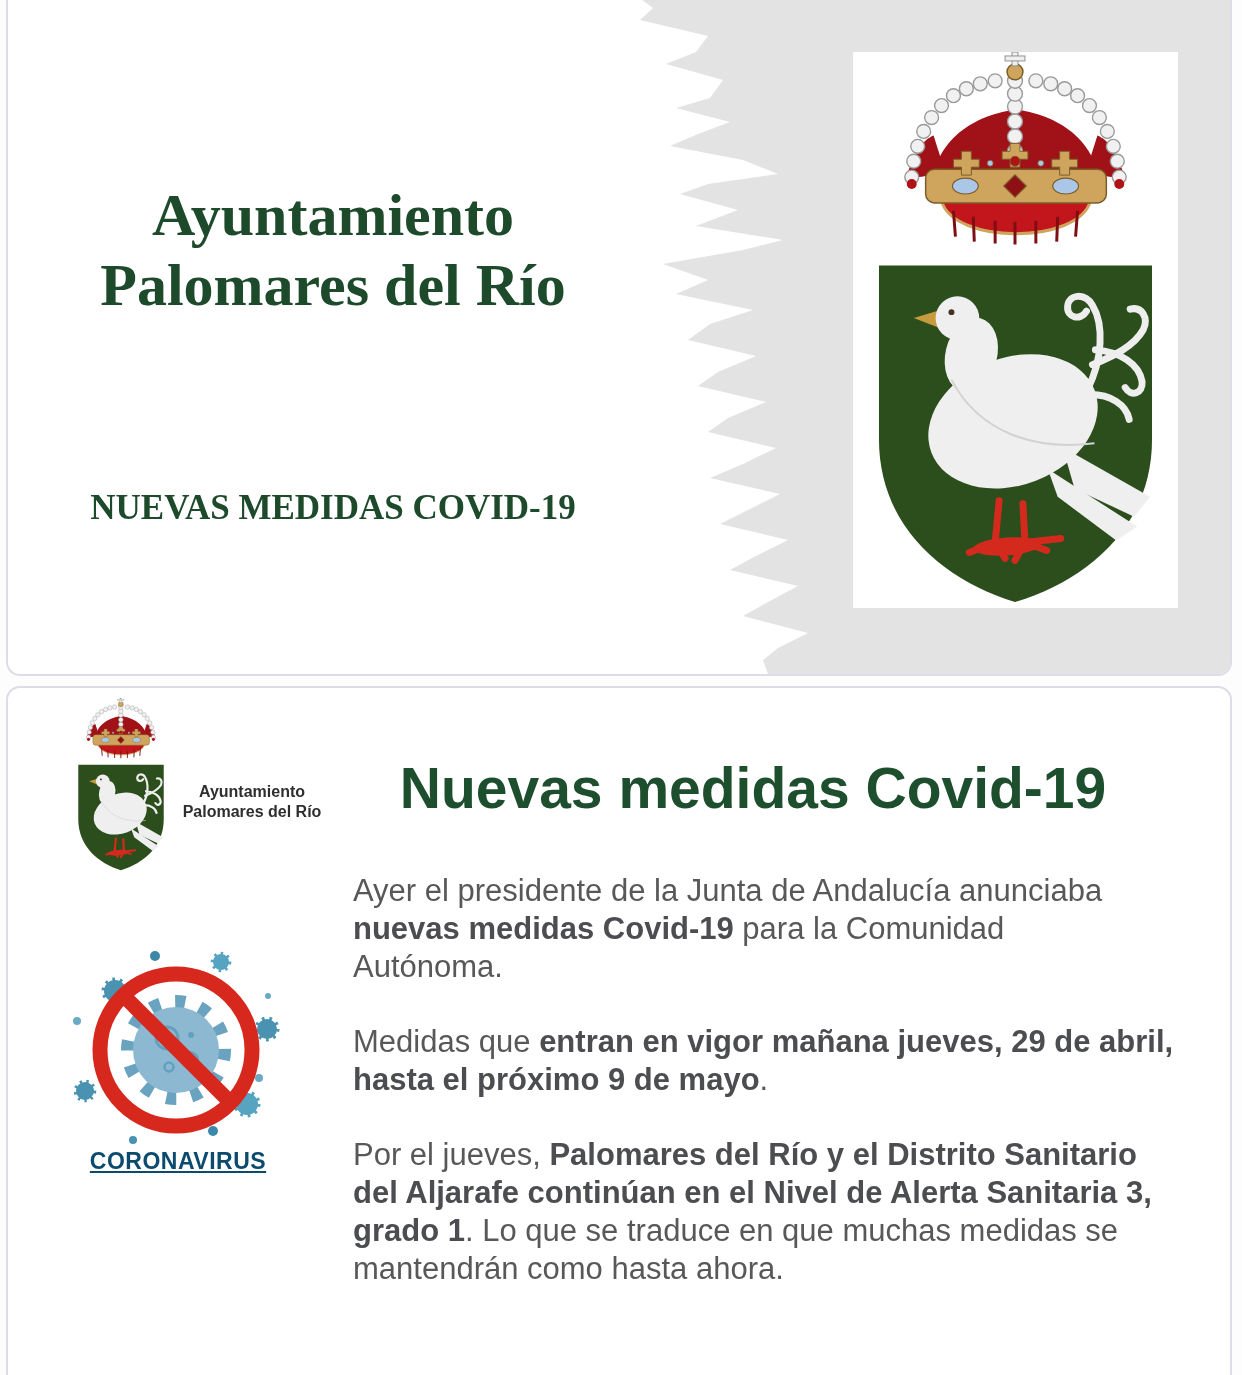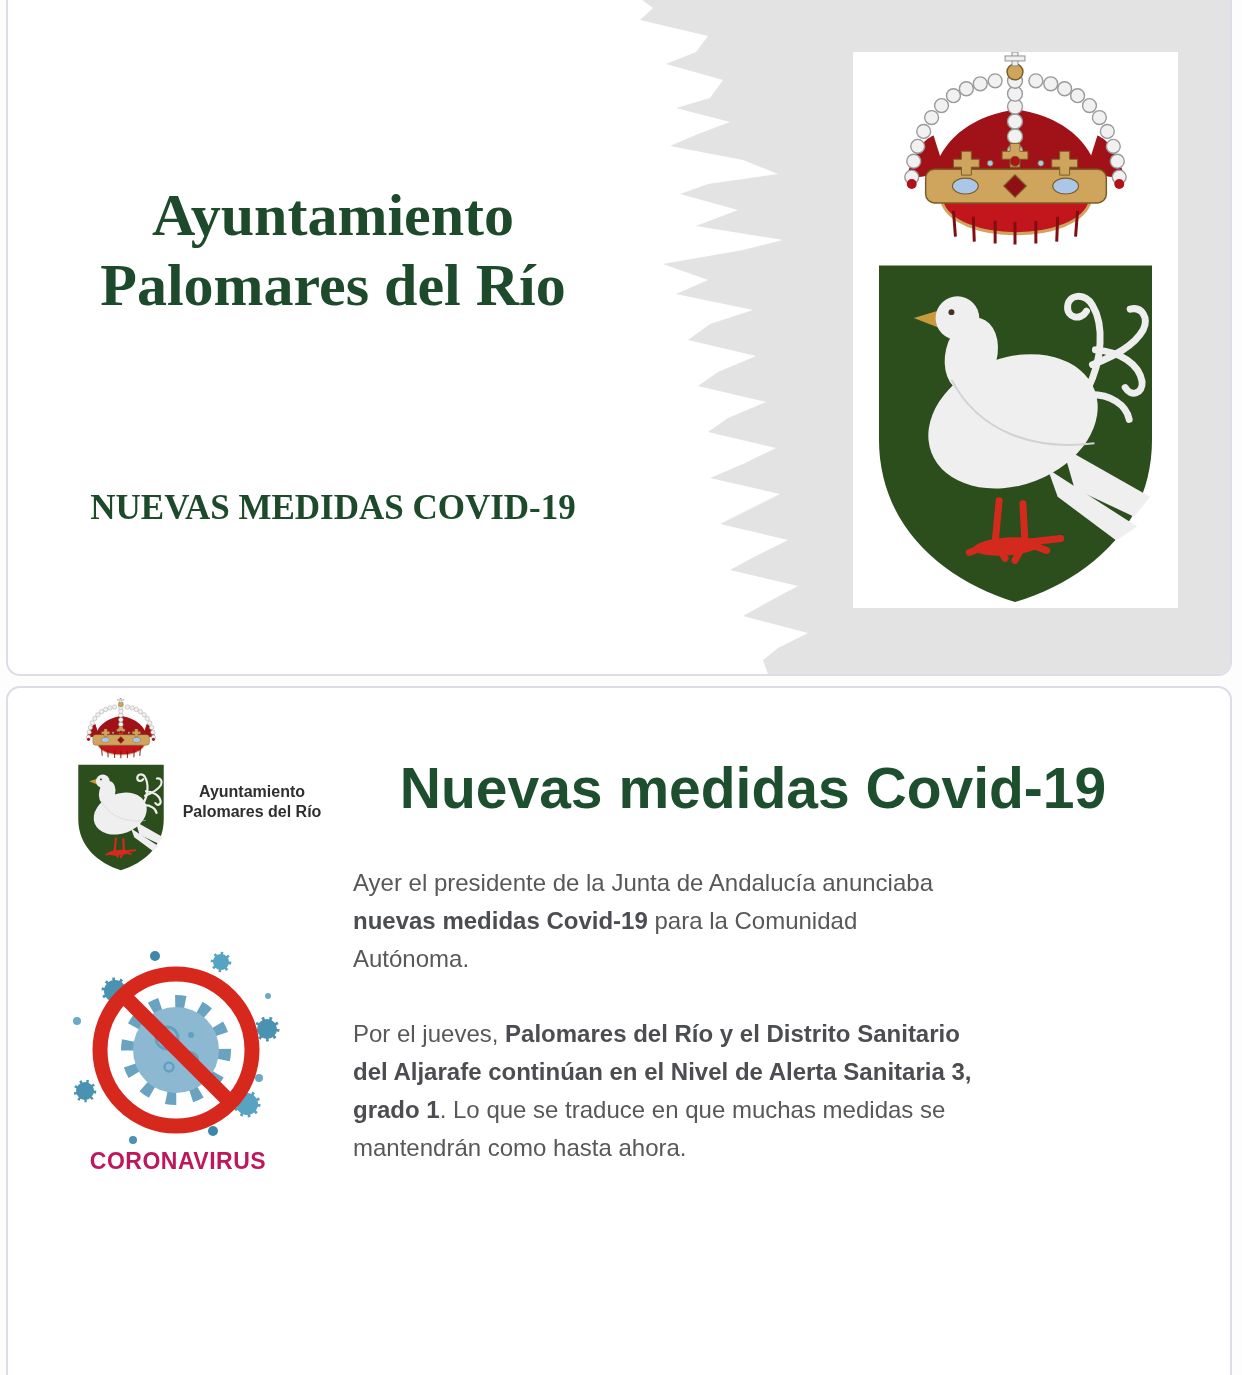--- a/index.html
+++ b/index.html
@@ -42,33 +42,34 @@
     position:absolute;left:144px;top:94px;width:200px;
     font-weight:700;font-size:16px;line-height:1.22;text-align:center;
     color:#2e2e30;white-space:pre-line;
   }
   .heading{
     position:absolute;left:330px;top:72px;width:830px;margin:0;
     font-weight:700;font-size:57px;line-height:1;text-align:center;
     color:#1d4f2e;
   }
   .body-text{
-    position:absolute;left:345px;top:176px;width:870px;
-    font-size:24px;line-height:38px;color:#58585a;
+    position:absolute;left:345px;top:184px;width:870px;
+    font-size:31px;line-height:38px;color:#58585a;
   }
   .body-text p{margin:0 0 37px 0;white-space:pre-line;}
   .body-text b{font-weight:700;color:#4c4d50;}
   .virus-box{
     position:absolute;left:55px;top:253px;width:230px;height:215px;
   }
   .virus-box svg{width:100%;height:100%;display:block;}
   .virus-label{
     position:absolute;left:50px;top:460px;width:240px;
-    font-weight:700;font-size:23px;text-align:center;color:#be185d;
+    font-weight:700;font-size:23px;text-align:center;color:#0c4a6e;
     letter-spacing:0.5px;
+    text-decoration:underline;
   }
 </style>
 </head>
 <body>
 
 <svg width="0" height="0" style="position:absolute">
   <defs>
     <symbol id="coa" viewBox="0 0 325 560">
 
       <g>
@@ -189,20 +190,22 @@
 
   <div class="logo-caption">Ayuntamiento
 Palomares del Río</div>
 
   <h2 class="heading">Nuevas medidas Covid-19</h2>
 
   <div class="body-text">
     <p><span>Ayer el presidente de la Junta de Andalucía anunciaba
 </span><b>nuevas medidas Covid-19</b><span> para la Comunidad
 Autónoma.</span></p>
+    <p><span>Medidas que </span><b>entran en vigor mañana jueves, 29 de abril,
+hasta el próximo 9 de mayo</b><span>.</span></p>
     <p><span>Por el jueves, </span><b>Palomares del Río y el Distrito Sanitario
 del Aljarafe continúan en el Nivel de Alerta Sanitaria 3,
 grado 1</b><span>. Lo que se traduce en que muchas medidas se
 mantendrán como hasta ahora.</span></p>
   </div>
 
   <div class="virus-box">
     <svg viewBox="0 0 230 215">
 
       <g>

